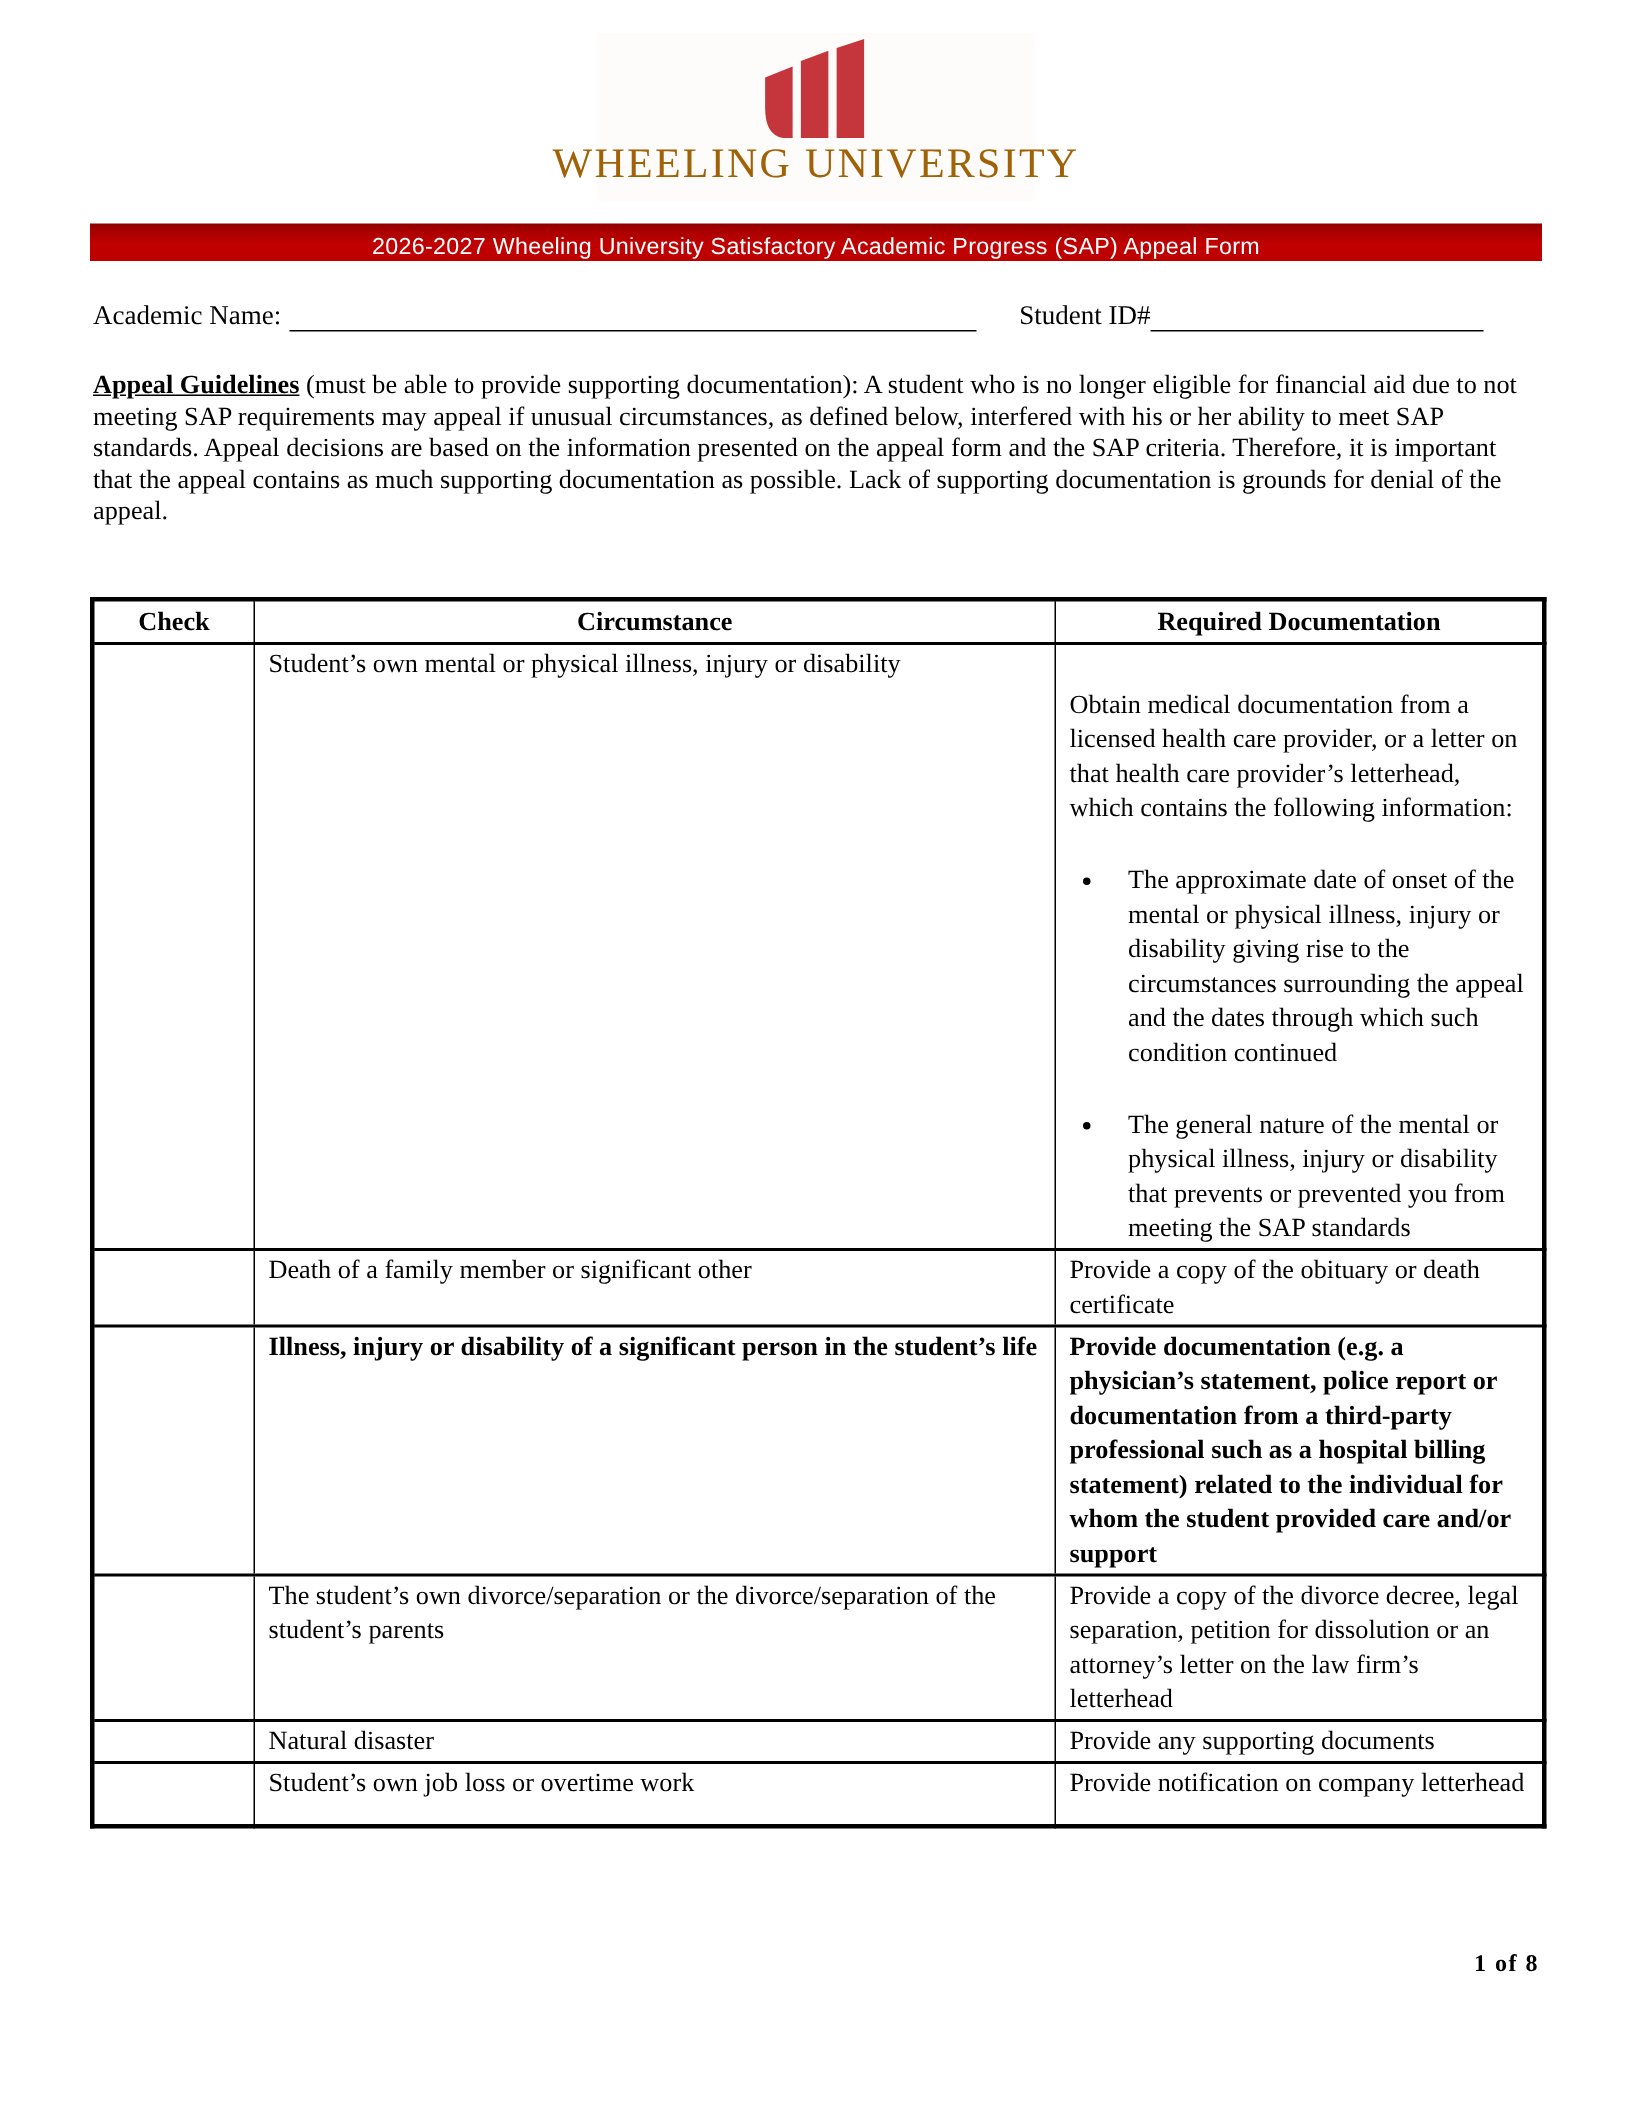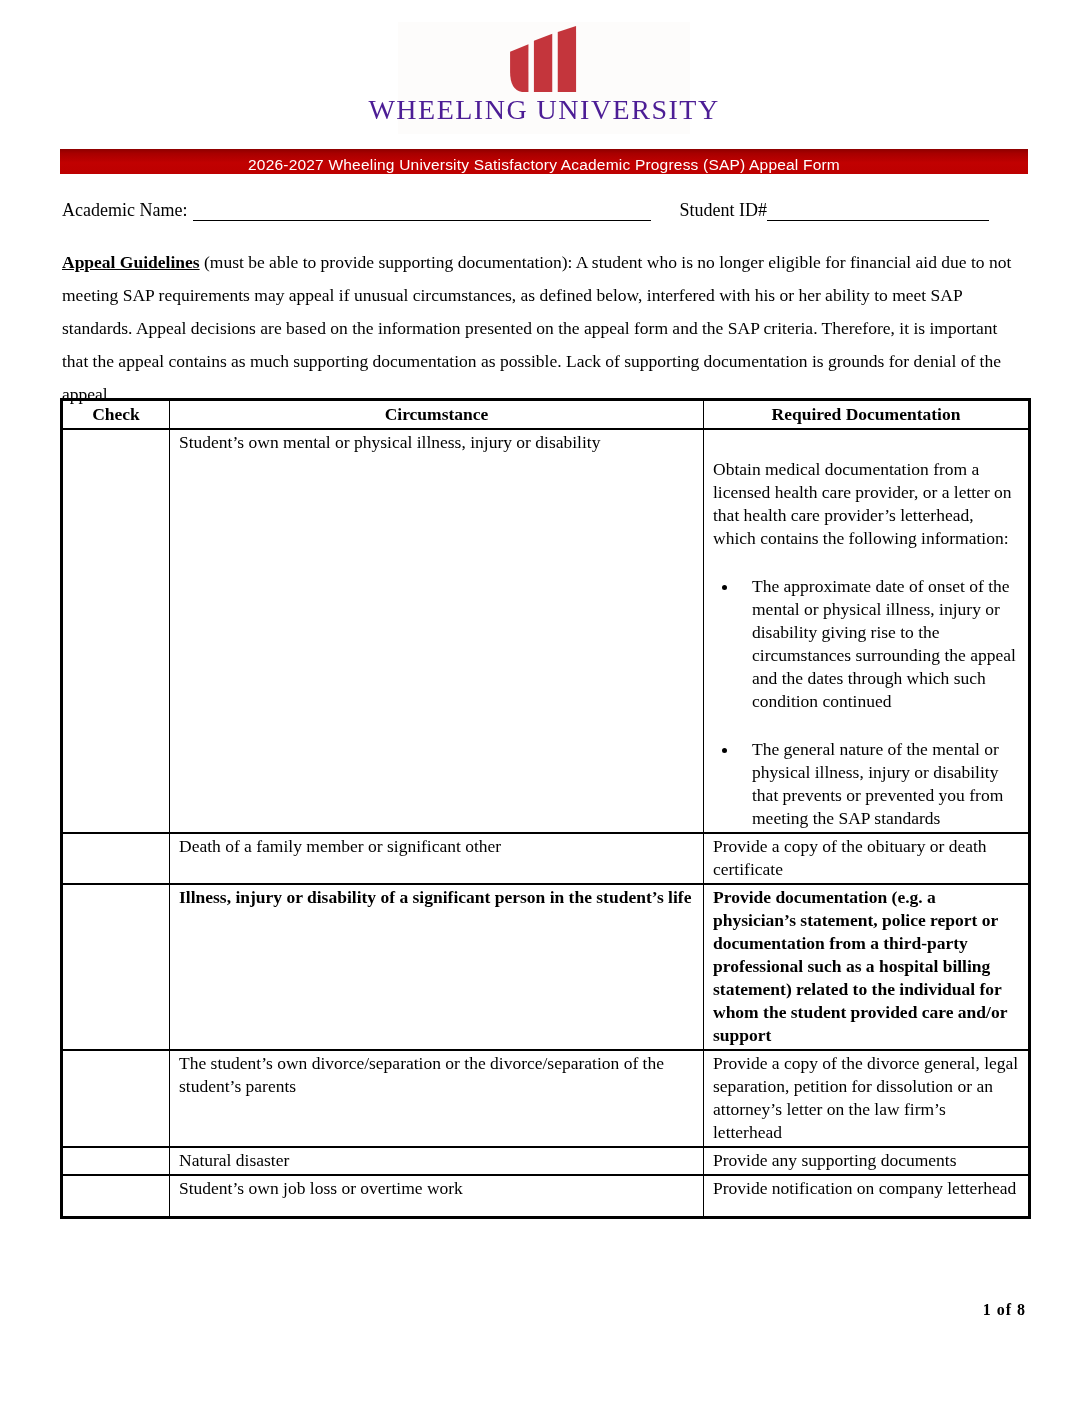--- a/index.html
+++ b/index.html
@@ -12,21 +12,21 @@
 
   
   .logo-box {
     position:absolute; top:22px; left:398px; width:292px; height:112px;
     background:#fdfcfb;
     display:flex; flex-direction:column; align-items:center; justify-content:flex-start;
   }
   .logo-mark { margin-top:4px; }
   .logo-text {
     margin-top:2px;
-    font-size:28px; letter-spacing:1.5px; color:#4c1d95;
+    font-size:28px; letter-spacing:1.5px; color:#a16207;
     white-space:nowrap;
   }
 
   
   .banner {
     position:absolute; top:149px; left:60px; width:968px; height:25px;
     background:linear-gradient(180deg, #8e0000 0%, #a80000 18%, #c10101 55%, #bd0000 100%);
     display:flex; align-items:flex-end; justify-content:center;
   }
   .banner span {
@@ -40,21 +40,21 @@
     font-size:18px; display:flex; align-items:flex-end;
   }
   .fill-line { border-bottom:1.5px solid #000; height:22px; display:inline-block; }
   .name-line { width:458px; margin-left:6px; }
   .id-gap { width:28px; }
   .id-line { width:222px; }
 
   
   .guidelines {
     position:absolute; top:246px; left:62px; width:966px;
-    font-size:17.5px; line-height:33px;
+    font-size:17.5px; line-height:21px;
   }
   .guidelines b u { text-decoration:underline; }
 
   
   table.sap {
     position:absolute; top:398px; left:60px; width:968px;
     border-collapse:collapse; table-layout:fixed;
     font-size:17.5px; line-height:23px;
     border:3px solid #000;
   }
@@ -143,21 +143,21 @@
 
   <tr class="r3">
     <td></td>
     <td>Illness, injury or disability of a significant person in the student’s life</td>
     <td>Provide documentation (e.g. a physician’s statement, police report or documentation from a third-party professional such as a hospital billing statement) related to the individual for whom the student provided care and/or support</td>
   </tr>
 
   <tr class="r4">
     <td></td>
     <td>The student’s own divorce/separation or the divorce/separation of the student’s parents</td>
-    <td>Provide a copy of the divorce general, legal separation, petition for dissolution or an attorney’s letter on the law firm’s letterhead</td>
+    <td>Provide a copy of the divorce decree, legal separation, petition for dissolution or an attorney’s letter on the law firm’s letterhead</td>
   </tr>
 
   <tr class="r5">
     <td></td>
     <td>Natural disaster</td>
     <td>Provide any supporting documents</td>
   </tr>
 
   <tr class="r6">
     <td></td>

